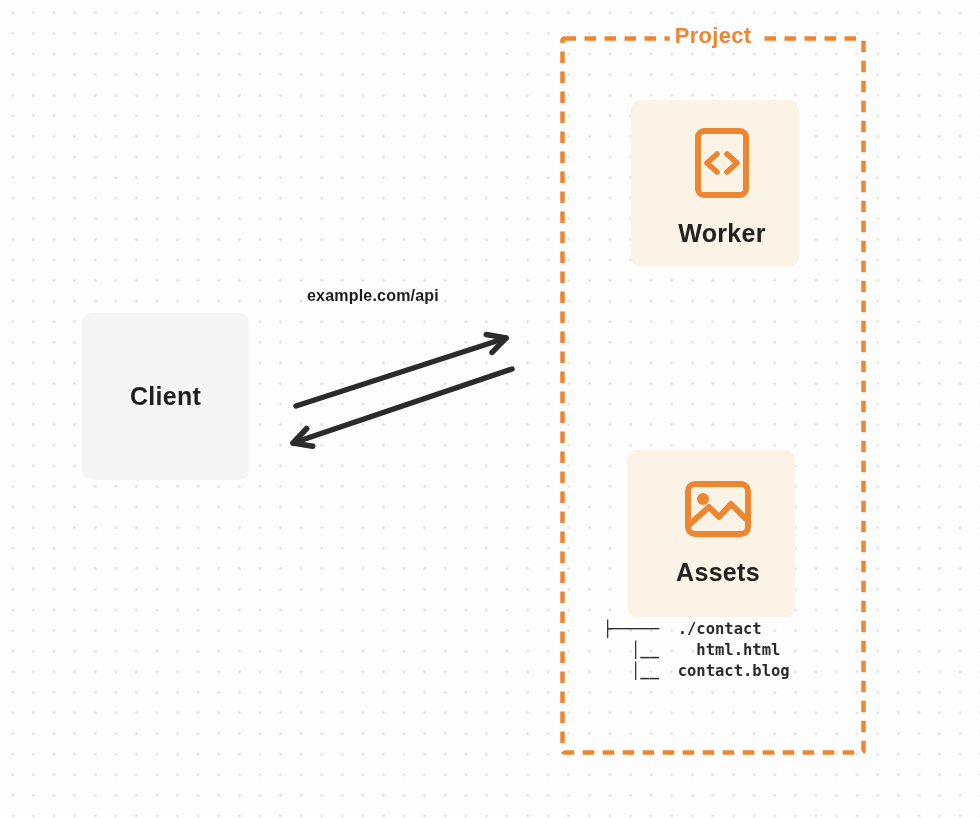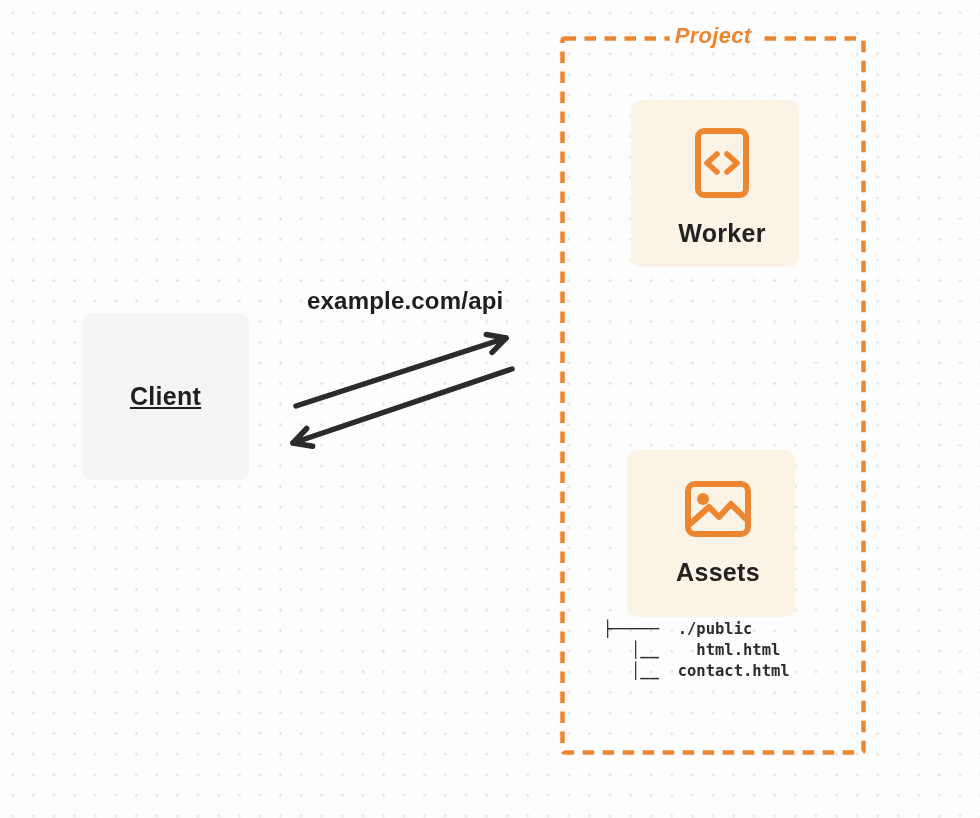--- a/index.html
+++ b/index.html
@@ -20,39 +20,38 @@
     background-color:var(--page-bg);
     background-image:radial-gradient(circle, var(--dot) 1.3px, transparent 1.45px);
     background-size:20.6px 20.6px;
     background-position:2.5px 2.5px;
     font-family:"Liberation Sans","DejaVu Sans",sans-serif;
     color:var(--ink);
   }
   .arrows{position:absolute;left:0;top:0;pointer-events:none;}
   .label-api{
     position:absolute;left:307px;top:287px;
-    font-size:24px;font-weight:700;color:#1E1E1E;
+    font-size:16px;font-weight:700;color:#1E1E1E;
     letter-spacing:.2px;white-space:nowrap;
   }
   .client-box{
     position:absolute;left:82px;top:313px;width:167px;height:167px;
     background:var(--client-bg);border-radius:10px;
     display:flex;align-items:center;justify-content:center;
   }
-  .client-box span{font-size:25px;font-weight:700;color:#1F1F1F;letter-spacing:.3px;text-decoration:underline;}
+  .client-box span{font-size:25px;font-weight:700;color:#1F1F1F;letter-spacing:.3px;}
   .project{
     position:absolute;left:560px;top:36px;width:306px;height:719px;
   }
   .project-border{position:absolute;left:0;top:0;}
   .project-label{
     position:absolute;left:50%;top:0;transform:translate(-50%,-50%);
     background:var(--page-bg);padding:0 5px;
     font-size:22px;font-weight:700;color:var(--accent);letter-spacing:.3px;
     white-space:nowrap;
-    font-style:italic;
   }
   .card{
     position:absolute;width:168px;height:167px;
     background:var(--card-bg);border-radius:10px;
     display:flex;flex-direction:column;align-items:center;justify-content:flex-start;padding-left:14px;
   }
   .card.worker{left:71px;top:64px;}
   .card.assets{left:67px;top:414px;text-align:right;}
   .card .icon{display:block;}
   .card.worker .icon{margin-top:28px;}
@@ -105,16 +104,16 @@
 
     <div class="card assets">
       <svg class="icon" width="66" height="56" viewBox="0 0 66 56">
         <circle cx="18" cy="18" r="6" class="fill-accent"></circle>
         <path d="M5,43 L24,26 L34,36 L46,23 L61,38" fill="none" class="stroke-accent" stroke-width="6" stroke-linecap="round" stroke-linejoin="round"></path>
         <rect x="3" y="3" width="60" height="50" rx="7" fill="none" class="stroke-accent" stroke-width="6" stroke-linejoin="round"></rect>
       </svg>
       <span class="card-label">Assets</span>
     </div>
 
-    <pre class="tree"><span>├─────  ./public</span><span>   │__    html.html</span><span>   │__  contact.html</span></pre>
+    <pre class="tree"><span>├─────  ./contact</span><span>   │__    html.html</span><span>   │__  contact.blog</span></pre>
   </div>
 
 </div>
 
 </body></html>

